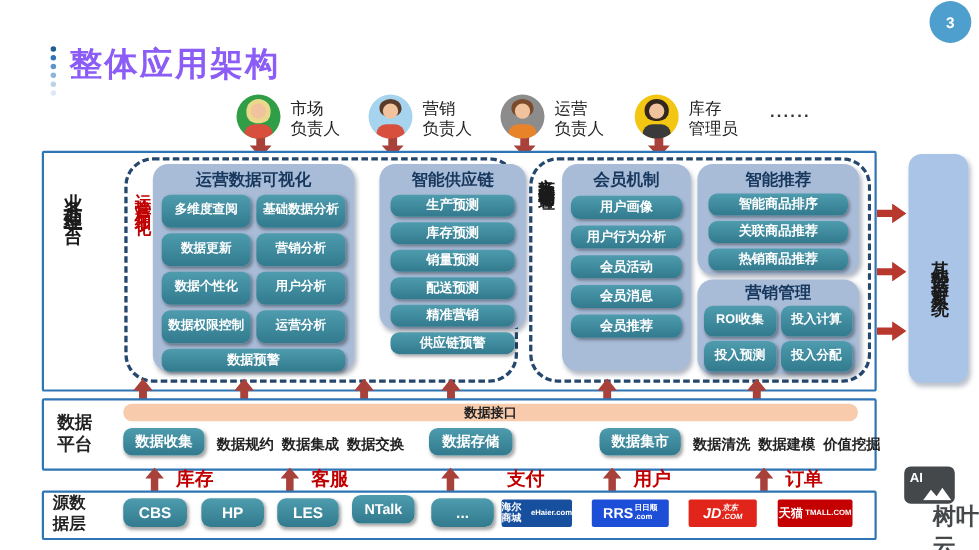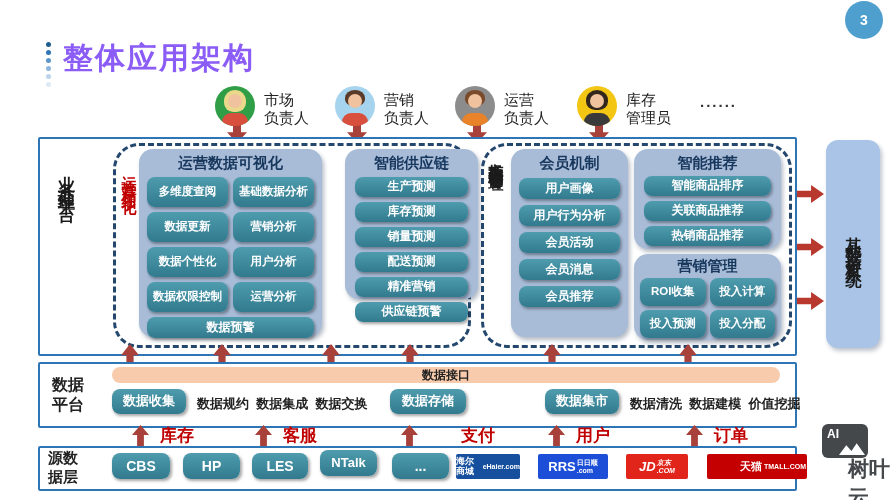--- a/index.html
+++ b/index.html
@@ -235,21 +235,21 @@
     <span class="tiny">.com</span>
       </span>
   </div>
   <div class="abs logo" style="left:626px;top:454px;width:62px;height:25px;background:#e1251b;font-style:italic;">
     <span class="big">JD</span>
     <span class="col">
         <span class="tiny">京东</span>
     <span class="tiny">.COM</span>
       </span>
   </div>
-  <div class="abs logo" style="left:707px;top:454px;width:68px;height:25px;background:#c40000;gap:2px;padding-left:32px;">
+  <div class="abs logo" style="left:707px;top:454px;width:68px;height:25px;background:#c40000;gap:2px;">
     <span class="big" style="font-size:11px;">天猫</span>
     <span class="tiny">TMALL.COM</span>
   </div>
 
   <div class="abs wm-icon" style="left:796px;top:424px;margin-left:26px;">
     <span class="ai">AI</span>
     <span class="mtn"></span>
   </div>
   <div class="abs wm-text" style="left:848px;top:455px;">树叶云</div>
 

